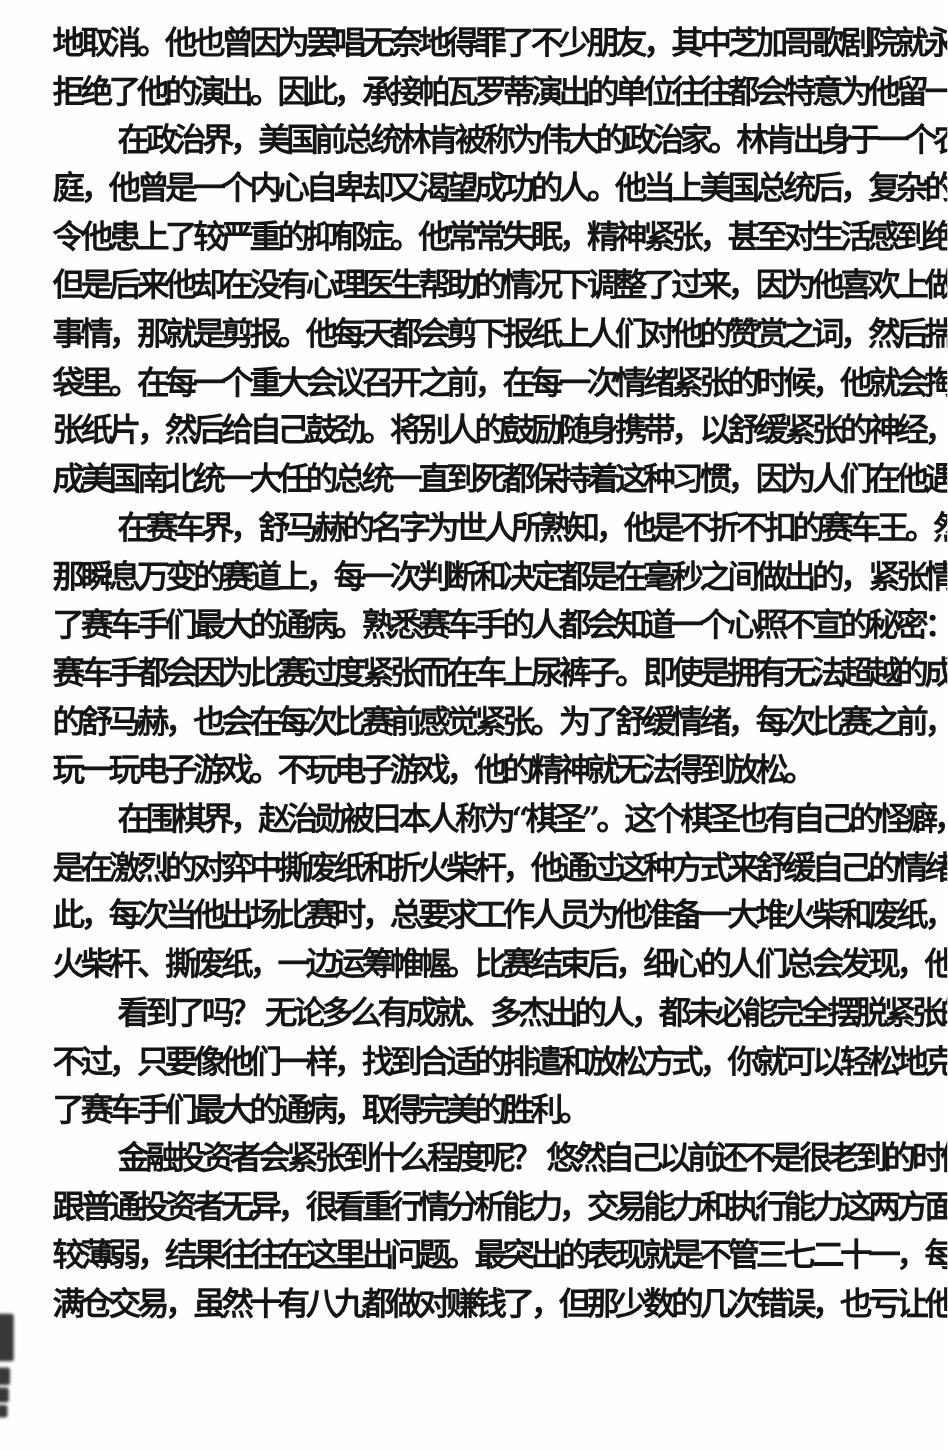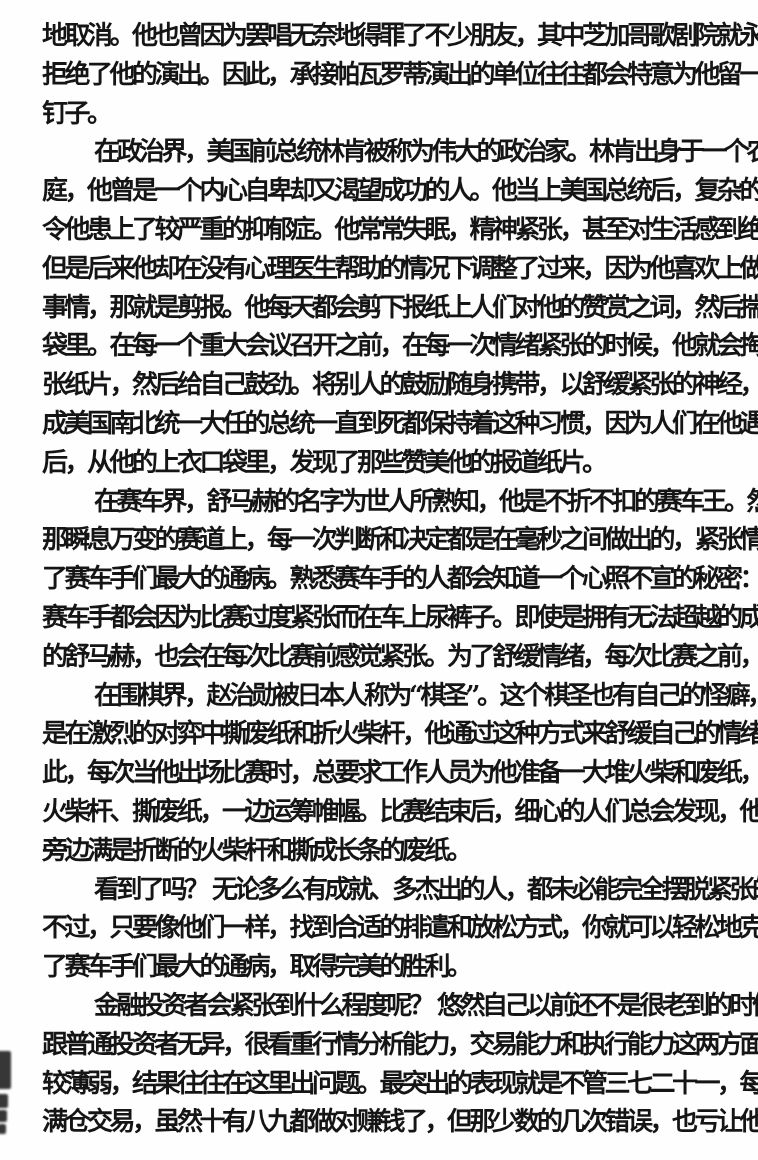--- a/index.html
+++ b/index.html
@@ -56,40 +56,38 @@
 <div class="page">
   <div class="margin-marks" id="margin-marks">
       <div class="mark" style="top: 1051px; left: -7px; width: 18px; height: 38px;"></div>
       <div class="mark" style="top: 1094px; left: -4px; width: 12px; height: 14px;"></div>
       <div class="mark" style="top: 1110px; left: -4px; width: 11px; height: 12px;"></div>
       <div class="mark" style="top: 1124px; left: -2px; width: 8px; height: 10px;"></div>
     </div>
   <div class="text-block" id="text-block" style="color: rgb(21, 21, 21);">
       <div class="line">地取消。他也曾因为罢唱无奈地得罪了不少朋友，其中芝加哥歌剧院就永久</div>
       <div class="line">拒绝了他的演出。因此，承接帕瓦罗蒂演出的单位往往都会特意为他留一颗</div>
-      <div class="line">钉子。</div>
       <div class="line indent">在政治界，美国前总统林肯被称为伟大的政治家。林肯出身于一个农民家</div>
       <div class="line">庭，他曾是一个内心自卑却又渴望成功的人。他当上美国总统后，复杂的政务</div>
       <div class="line">令他患上了较严重的抑郁症。他常常失眠，精神紧张，甚至对生活感到绝望。</div>
       <div class="line">但是后来他却在没有心理医生帮助的情况下调整了过来，因为他喜欢上做一件</div>
       <div class="line">事情，那就是剪报。他每天都会剪下报纸上人们对他的赞赏之词，然后揣在口</div>
       <div class="line">袋里。在每一个重大会议召开之前，在每一次情绪紧张的时候，他就会掏出这</div>
       <div class="line">张纸片，然后给自己鼓劲。将别人的鼓励随身携带，以舒缓紧张的神经，这个完</div>
       <div class="line">成美国南北统一大任的总统一直到死都保持着这种习惯，因为人们在他遇刺</div>
-      <div class="line">后，从他的上衣口袋里，发现了那些赞美他的报道纸片。</div>
       <div class="line indent">在赛车界，舒马赫的名字为世人所熟知，他是不折不扣的赛车王。然而在</div>
       <div class="line">那瞬息万变的赛道上，每一次判断和决定都是在毫秒之间做出的，紧张情绪成</div>
       <div class="line">了赛车手们最大的通病。熟悉赛车手的人都会知道一个心照不宣的秘密：很多</div>
       <div class="line">赛车手都会因为比赛过度紧张而在车上尿裤子。即使是拥有无法超越的成绩</div>
       <div class="line">的舒马赫，也会在每次比赛前感觉紧张。为了舒缓情绪，每次比赛之前，他都要</div>
+      <div class="line">玩一玩电子游戏。不玩电子游戏，他的精神就无法得到放松。</div>
       <div class="line indent">在围棋界，赵治勋被日本人称为“棋圣”。这个棋圣也有自己的怪癖，那就</div>
       <div class="line">是在激烈的对弈中撕废纸和折火柴杆，他通过这种方式来舒缓自己的情绪。因</div>
       <div class="line">此，每次当他出场比赛时，总要求工作人员为他准备一大堆火柴和废纸，一边折</div>
       <div class="line">火柴杆、撕废纸，一边运筹帷幄。比赛结束后，细心的人们总会发现，他的座位</div>
-      <div class="line">旁边满是折断的火柴杆和撕成长条的废纸。</div>
       <div class="line indent">看到了吗？ 无论多么有成就、多杰出的人，都未必能完全摆脱紧张的情绪。</div>
       <div class="line">不过，只要像他们一样，找到合适的排遣和放松方式，你就可以轻松地克服那让</div>
       <div class="line">了赛车手们最大的通病，取得完美的胜利。</div>
       <div class="line indent">金融投资者会紧张到什么程度呢？ 悠然自己以前还不是很老到的时候，</div>
       <div class="line">跟普通投资者无异，很看重行情分析能力，交易能力和执行能力这两方面也比</div>
       <div class="line">较薄弱，结果往往在这里出问题。最突出的表现就是不管三七二十一，每次都</div>
       <div class="line">满仓交易，虽然十有八九都做对赚钱了，但那少数的几次错误，也亏让他们</div>
     </div>
 </div>
 

